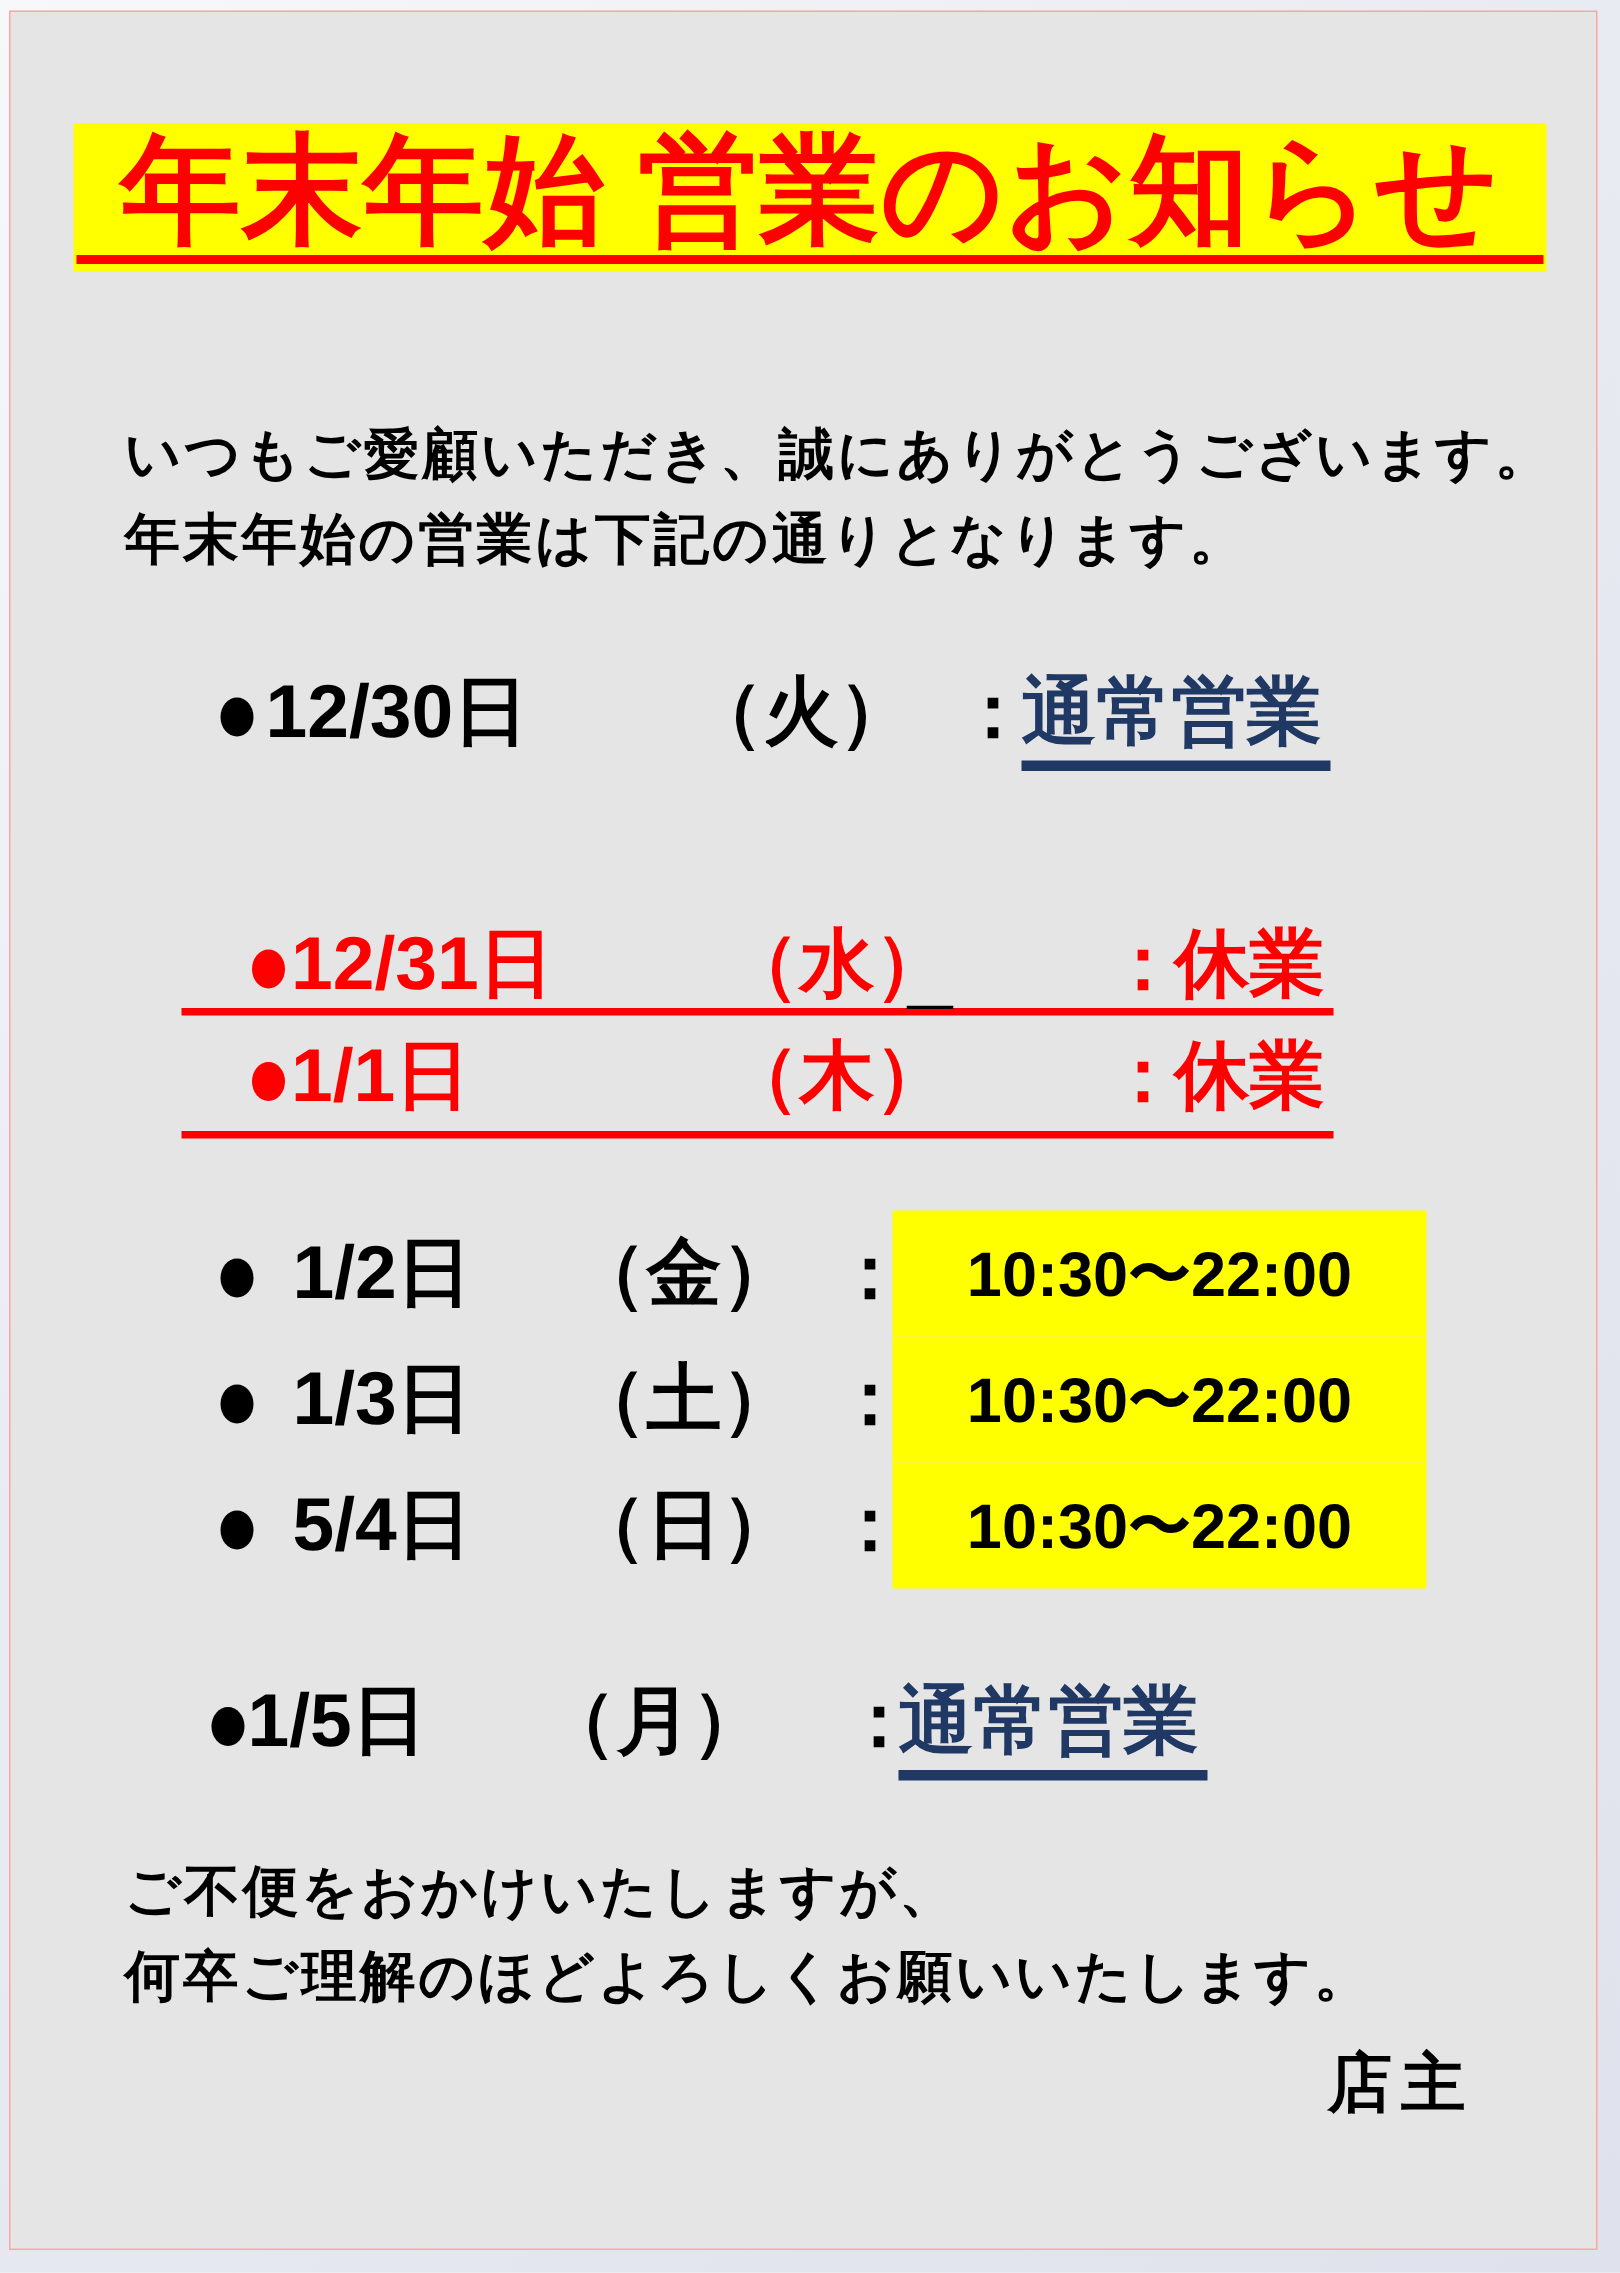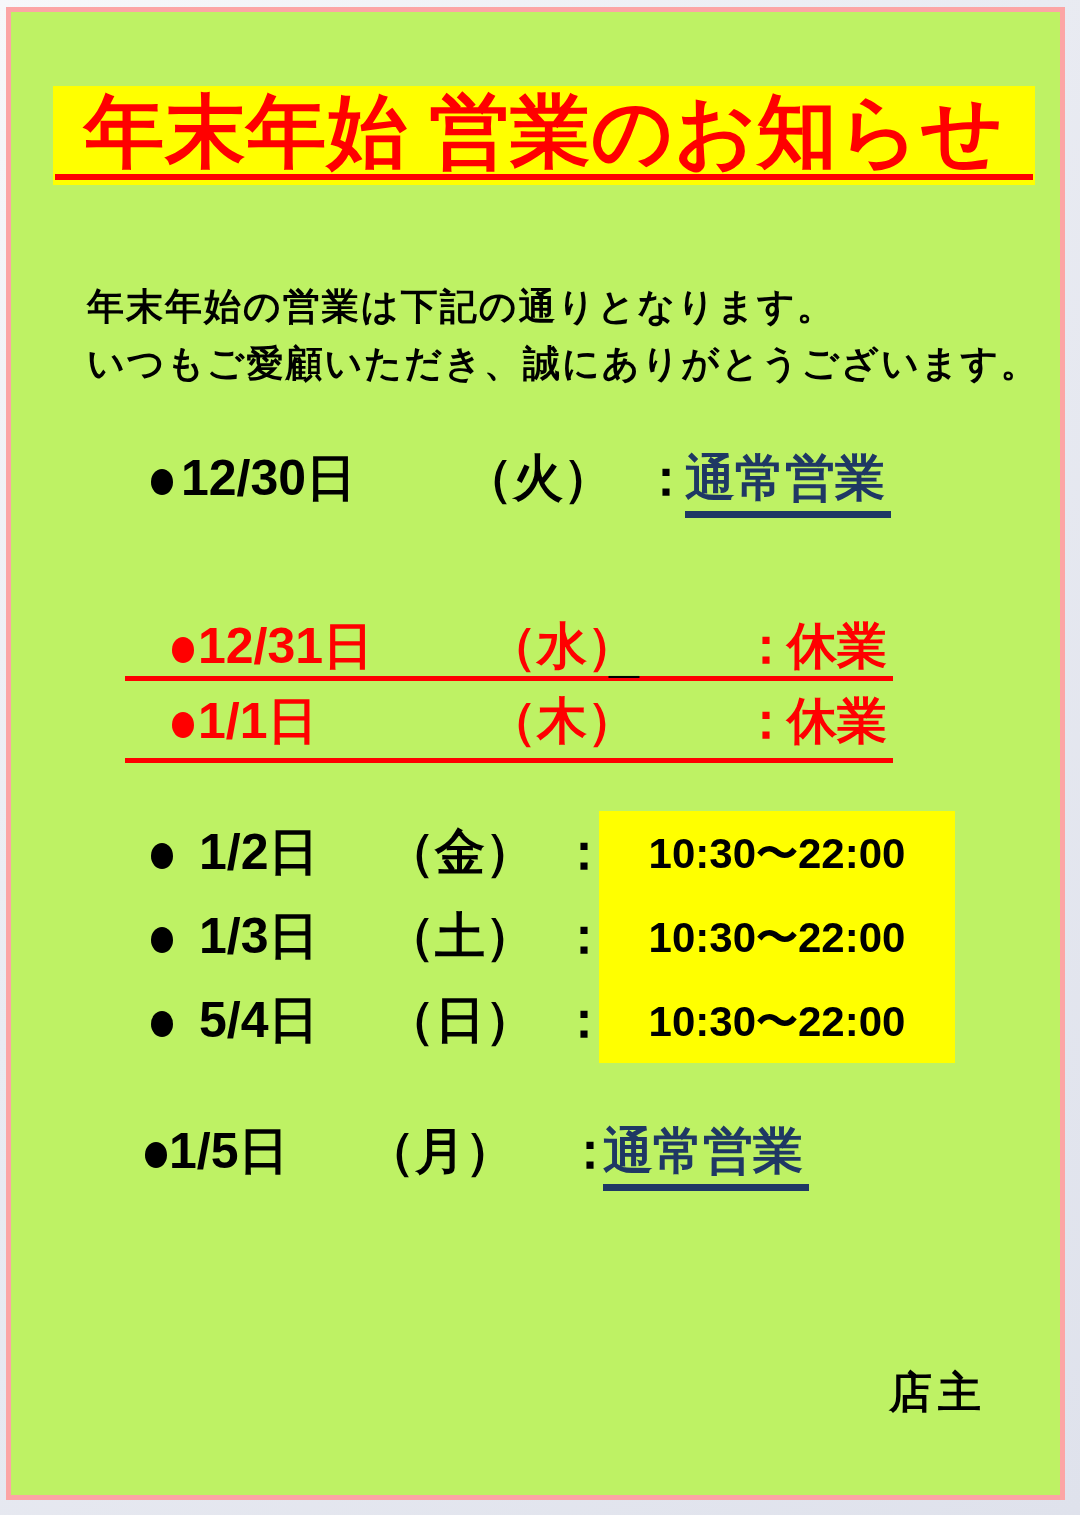--- a/index.html
+++ b/index.html
@@ -4,21 +4,21 @@
 <style>
   html,body{margin:0;padding:0;}
   body{
     width:1080px;height:1515px;position:relative;overflow:hidden;
     background:linear-gradient(135deg,#f7f8fa 0%,#e9ebf2 40%,#dfe2ec 100%);
     font-family:"Liberation Sans","DejaVu Sans",sans-serif;
     -webkit-font-smoothing:antialiased;
   }
   .page{
     position:absolute;left:6px;top:7px;width:1059px;height:1493px;
-    background:#bef264;border:5px solid #fca5a5;box-sizing:border-box;
+    background:#e5e5e5;border:1px solid #fca5a5;box-sizing:border-box;
   }
 
   
   .title-block{
     position:absolute;left:42px;top:74px;width:982px;height:99px;
     background:#ffff00;text-align:center;
   }
   .title-text{
     font-family:"Liberation Serif","DejaVu Serif",serif;
     font-weight:bold;color:#ff0000;font-size:80px;line-height:92px;
@@ -91,22 +91,22 @@
 <body>
 
 <div class="page">
 
   <div class="title-block">
     <div class="title-text">年末年始 営業のお知らせ</div>
     <div class="title-underline"></div>
   </div>
 
   <div class="para intro">
+    <div>いつもご愛顧いただき、誠にありがとうございます。</div>
     <div>年末年始の営業は下記の通りとなります。</div>
-    <div>いつもご愛顧いただき、誠にありがとうございます。</div>
   </div>
 
   <div class="srow r1">
     <span class="b"></span>
     <span class="txt date">12/30日</span>
     <span class="txt day">（火）</span>
     <span class="txt colon">：</span>
     <span class="txt status navy">通常営業</span>
   </div>
 
@@ -155,16 +155,20 @@
   </div>
 
   <div class="srow r7">
     <span class="b"></span>
     <span class="txt date">1/5日</span>
     <span class="txt day">（月）</span>
     <span class="txt colon">：</span>
     <span class="txt status navy">通常営業</span>
   </div>
 
+  <div class="para closing">
+    <div>ご不便をおかけいたしますが、</div>
+    <div>何卒ご理解のほどよろしくお願いいたします。</div>
+  </div>
 
   <div class="signature">店主</div>
 
 </div>
 
 </body></html>

